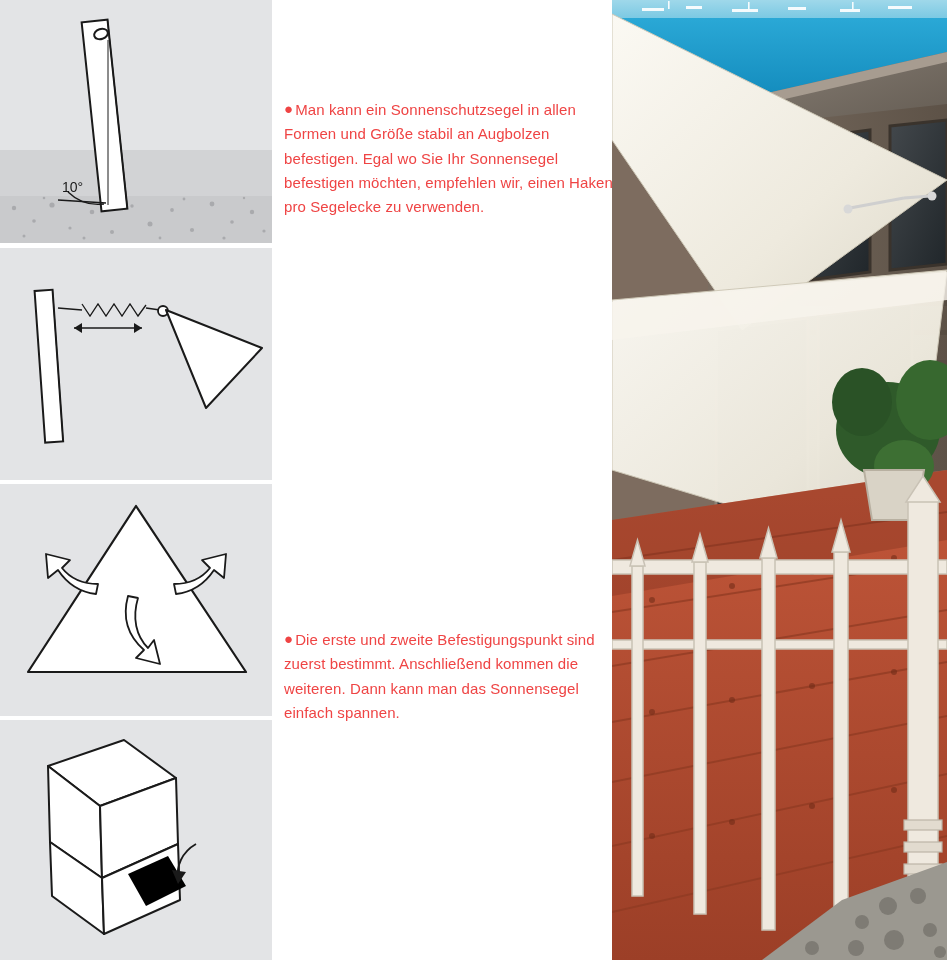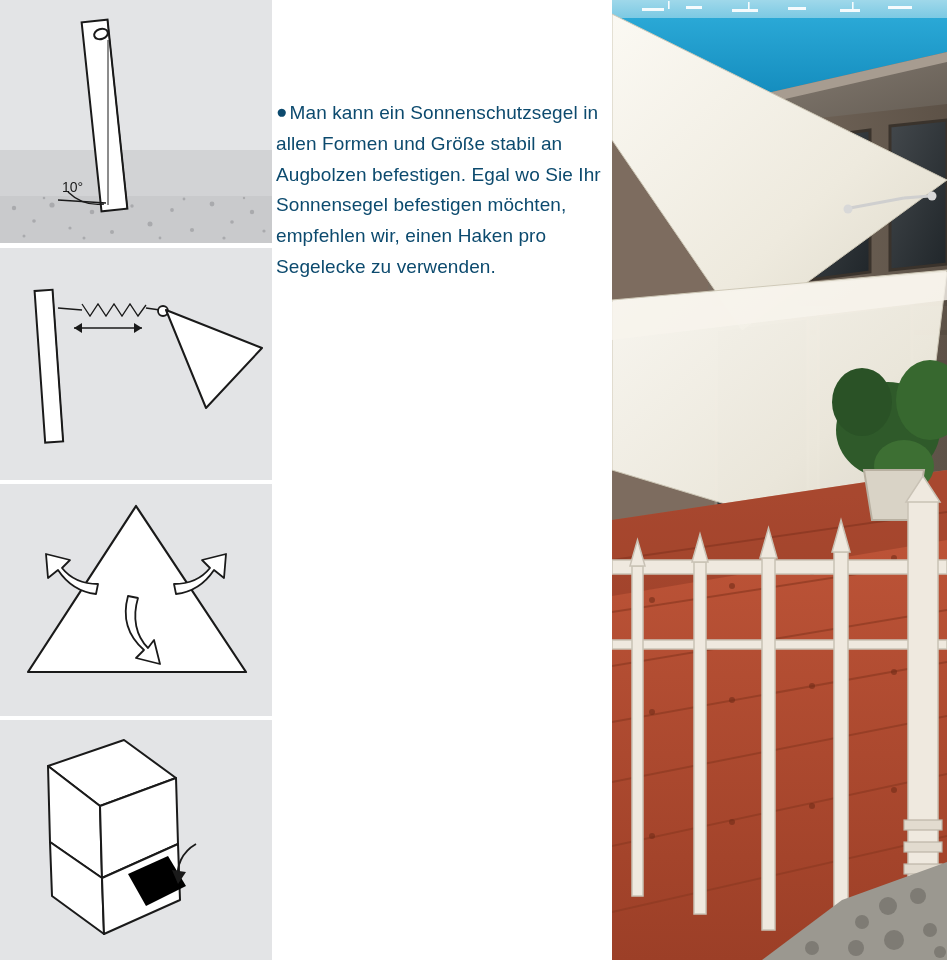--- a/index.html
+++ b/index.html
@@ -42,24 +42,24 @@
     position: absolute;
     left: 0;
     top: 0;
     width: 272px;
     height: 100%;
     background: #0f766e;
     overflow: hidden;
   }
   .caption {
     position: absolute;
-    left: 276px;
+    left: 284px;
     width: 336px;
-    color: #0c4a6e;
-    font-size: 19px;
+    color: #ef4444;
+    font-size: 15px;
     line-height: 1.62;
     letter-spacing: 0.1px;
   }
   .cap-1 { top: 98px; }
   .cap-2 { top: 380px; }
   .caption .bullet {
     display: inline-block;
     transform: translateY(-1px);
     padding-right: 2px;
   }
@@ -158,20 +158,23 @@
 
           <g stroke="#1a1a1a" stroke-width="1.5" fill="none">
             <line x1="74" y1="80" x2="142" y2="80"></line>
             <path d="M74 80 L82 75 L82 85 Z" fill="#1a1a1a" stroke="none"></path>
             <path d="M142 80 L134 75 L134 85 Z" fill="#1a1a1a" stroke="none"></path>
           </g>
 
           <path d="M166 62 L262 100 L206 160 Z" fill="#ffffff" stroke="#1a1a1a" stroke-width="2" stroke-linejoin="round"></path>
         </svg>
       </div>
+      <div class="caption cap-2">
+        <span class="bullet">●</span><span>Die erste und  zweite Befestigungspunkt sind zuerst bestimmt. Anschließend kommen die weiteren. Dann kann man das Sonnensegel einfach spannen.</span>
+      </div>
     </div>
 
     <div class="row row-3">
       <div class="figure">
         <svg class="fig-svg" width="272" height="232" viewBox="0 0 272 232">
           <rect x="0" y="0" width="272" height="232" fill="#e3e4e6"></rect>
 
           <path d="M136 22 L246 188 L28 188 Z" fill="#ffffff" stroke="#1a1a1a" stroke-width="2.2" stroke-linejoin="round"></path>
 
           <g fill="#ffffff" stroke="#1a1a1a" stroke-width="1.8" stroke-linejoin="round">

